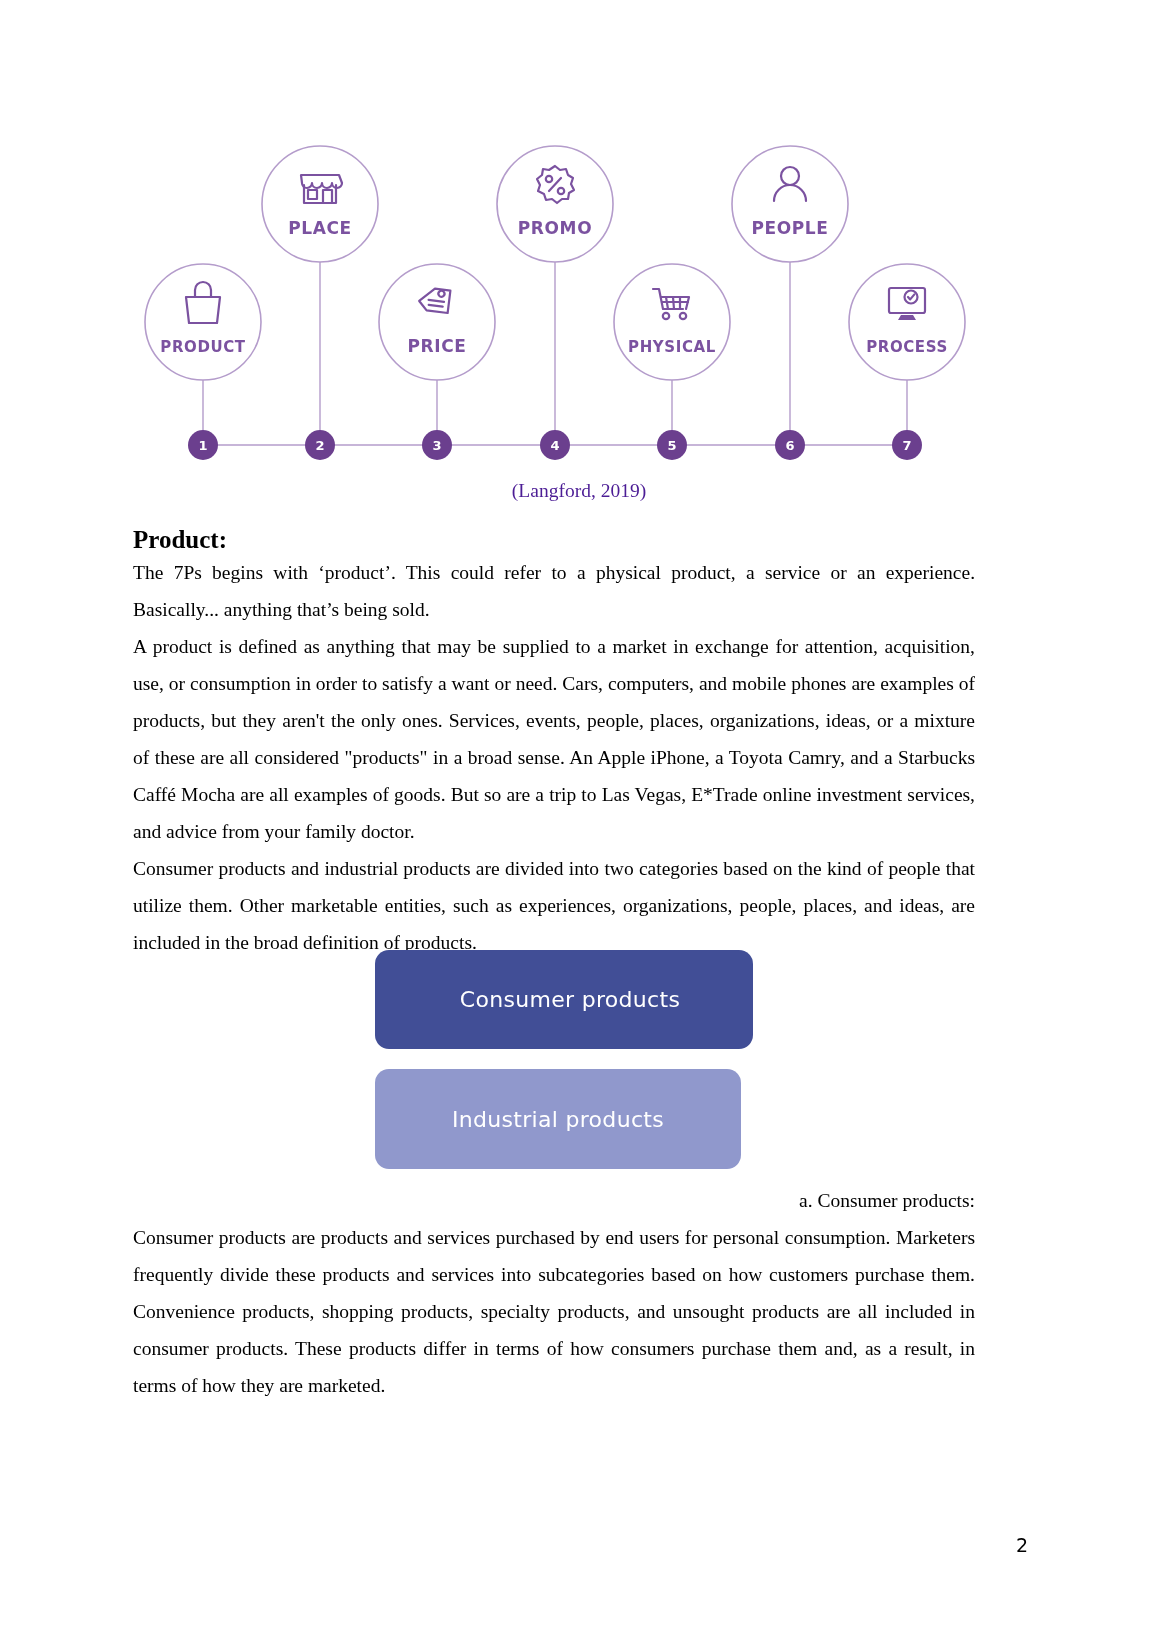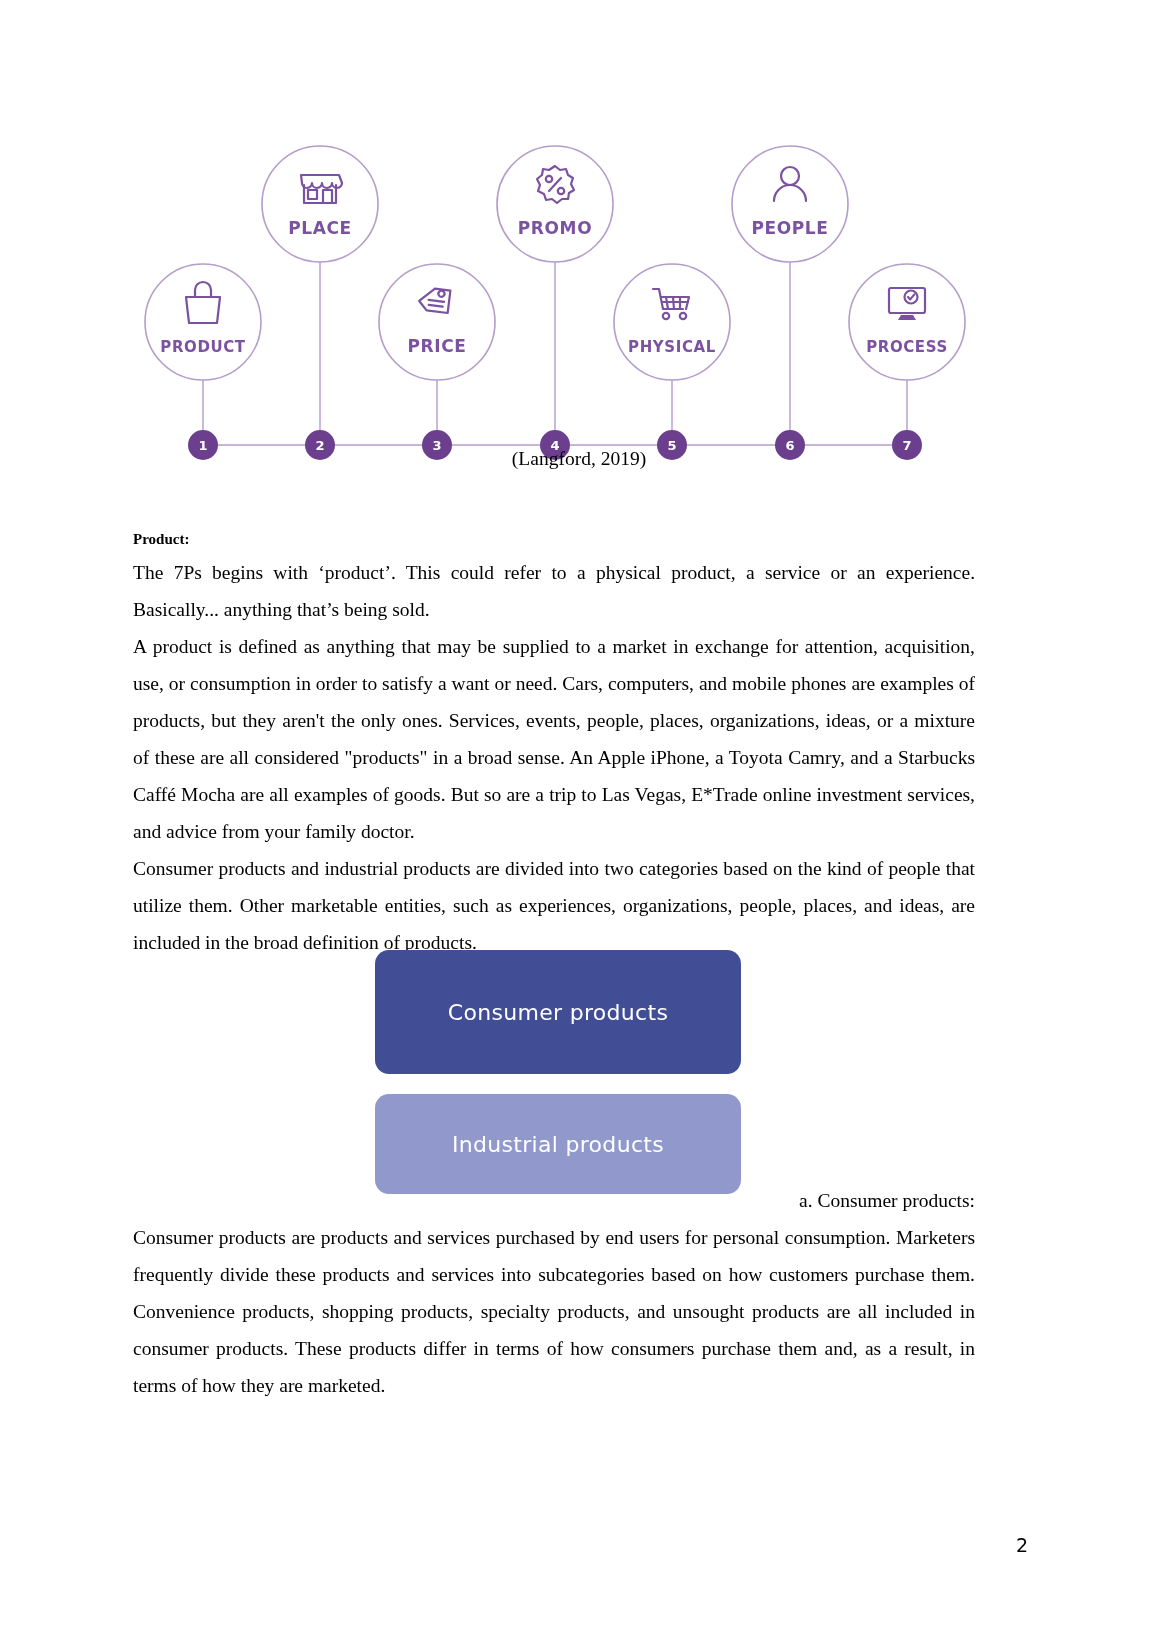--- a/index.html
+++ b/index.html
@@ -30,38 +30,38 @@
     left: 140px;
     top: 140px;
     width: 830px;
     height: 330px;
   }
   .diag-svg { display: block; }
 
   .caption {
     position: absolute;
     left: 0;
-    top: 448px;
+    top: 480px;
     width: 1158px;
     text-align: center;
     font-size: 19.5px;
     font-family: "Liberation Serif", "DejaVu Serif", serif;
-    color: #000000;
+    color: #4c1d95;
   }
 
   
   .content {
     position: absolute;
     left: 133px;
     top: 525px;
     width: 842px;
   }
   .h-bold {
     font-weight: bold;
-    font-size: 15px;
+    font-size: 25px;
     line-height: 29px;
     margin: 0;
   }
   p.para {
     margin: 0;
     font-size: 19.5px;
     line-height: 37px;
     text-align: justify;
     text-justify: inter-word;
   }
@@ -79,22 +79,23 @@
     border-radius: 14px;
     display: flex;
     align-items: center;
     justify-content: center;
     font-family: "DejaVu Sans", "Liberation Sans", sans-serif;
     font-size: 22px;
     color: #ffffff;
     letter-spacing: 0.3px;
   }
   .cbox.primary {
-    height: 124px;
+    height: 99px;
     background: #414e96;
+    padding-left: 12px;
   }
   .cbox.secondary {
     height: 100px;
     background: #9098cc;
     margin-top: 20px;
     text-align: center;
   }
 
   
   .content2 {

